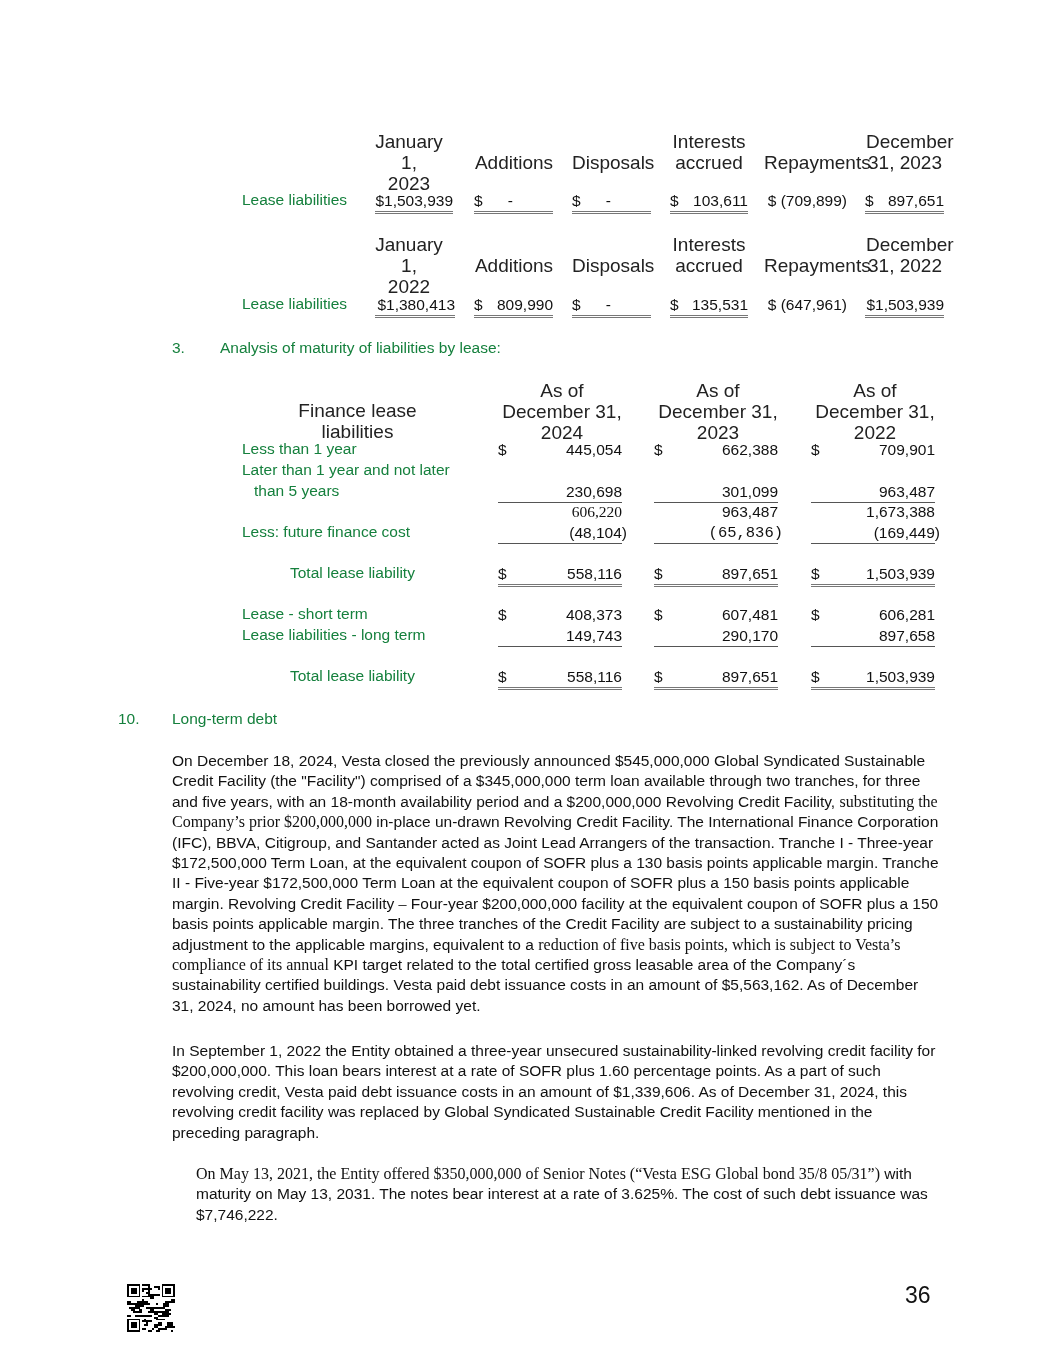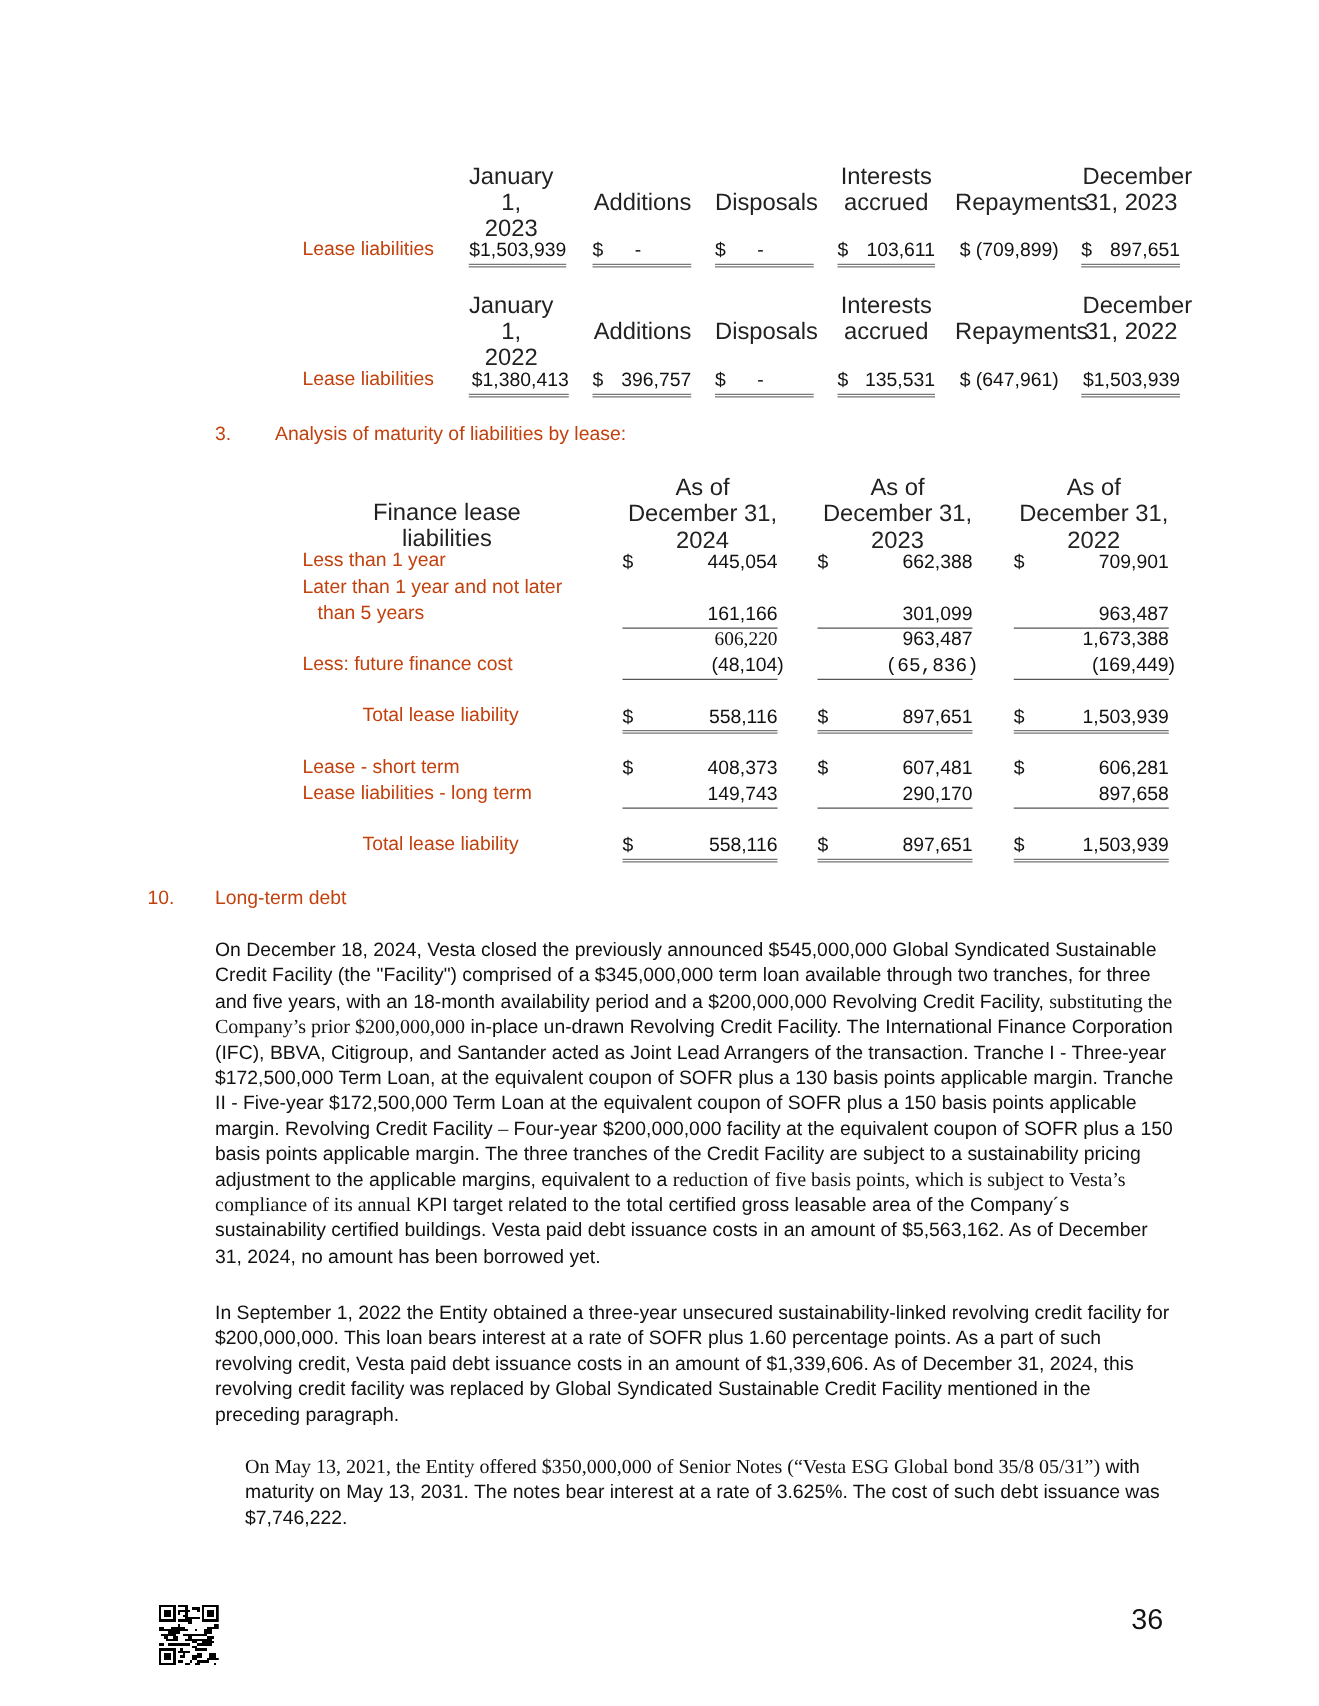--- a/index.html
+++ b/index.html
@@ -2,21 +2,21 @@
 <html><head>
 <meta charset="utf-8">
 <style>
   html, body { margin: 0; padding: 0; background: #ffffff; }
   body {
     width: 1055px; height: 1365px; position: relative; overflow: hidden;
     font-family: "Liberation Sans", sans-serif; color: #111111;
   }
   .abs { position: absolute; }
   .hdr { font-size: 19px; color: #222; text-align: center; line-height: 21px; }
-  .lbl { font-size: 15.5px; color: #c2410c; white-space: nowrap; }
+  .lbl { font-size: 15.5px; color: #15803d; white-space: nowrap; }
   .ul1 { border-bottom: 1px solid #555; }
   .ul2 { border-bottom: 3px double #777; }
   
   .mv-cell { position: absolute; height: 20px; font-size: 15.5px; line-height: 20px; white-space: nowrap; }
   .mv-cell .d { position: absolute; left: 0; }
   .mv-cell .v { position: absolute; right: 0; }
   
   .mt-cell { position: absolute; height: 20px; font-size: 15.5px; line-height: 20px; white-space: nowrap; }
   .mt-cell .d { position: absolute; left: 0; }
   .mt-cell .v { position: absolute; right: 0; }
@@ -105,21 +105,21 @@
     <div>December</div>
     <div>31, 2022</div>
   </div>
 
   <div class="abs lbl" style="left:242px;top:295px;">Lease liabilities</div>
   <div class="mv-cell ul2" style="left:375px;top:295px;width:80px;">
       <span class="v">$1,380,413</span>
     </div>
   <div class="mv-cell ul2" style="left:474px;top:295px;width:79px;">
       <span class="d">$</span>
-      <span class="v">396,757</span>
+      <span class="v">809,990</span>
     </div>
   <div class="mv-cell ul2" style="left:572px;top:295px;width:79px;">
       <span class="d">$</span>
       <span class="v" style="right:40px;">-</span>
     </div>
   <div class="mv-cell ul2" style="left:670px;top:295px;width:78px;">
       <span class="d">$</span>
       <span class="v">135,531</span>
     </div>
   <div class="mv-cell" style="left:767px;top:295px;width:80px;">
@@ -171,21 +171,21 @@
         <div class="mt-cell" style="left: 654px; top: 461px; width: 124px;">
           <span class="v"></span>
         </div>
         <div class="mt-cell" style="left: 811px; top: 461px; width: 124px;">
           <span class="v"></span>
         </div>
       </div>
       <div>
         <div class="abs lbl" style="left: 254px; top: 482px;">than 5 years</div>
         <div class="mt-cell ul1" style="left: 498px; top: 482px; width: 124px;">
-          <span class="v">161,166</span>
+          <span class="v">230,698</span>
         </div>
         <div class="mt-cell ul1" style="left: 654px; top: 482px; width: 124px;">
           <span class="v">301,099</span>
         </div>
         <div class="mt-cell ul1" style="left: 811px; top: 482px; width: 124px;">
           <span class="v">963,487</span>
         </div>
       </div>
       <div>
         <div class="abs lbl" style="left: 242px; top: 502px;"></div>

